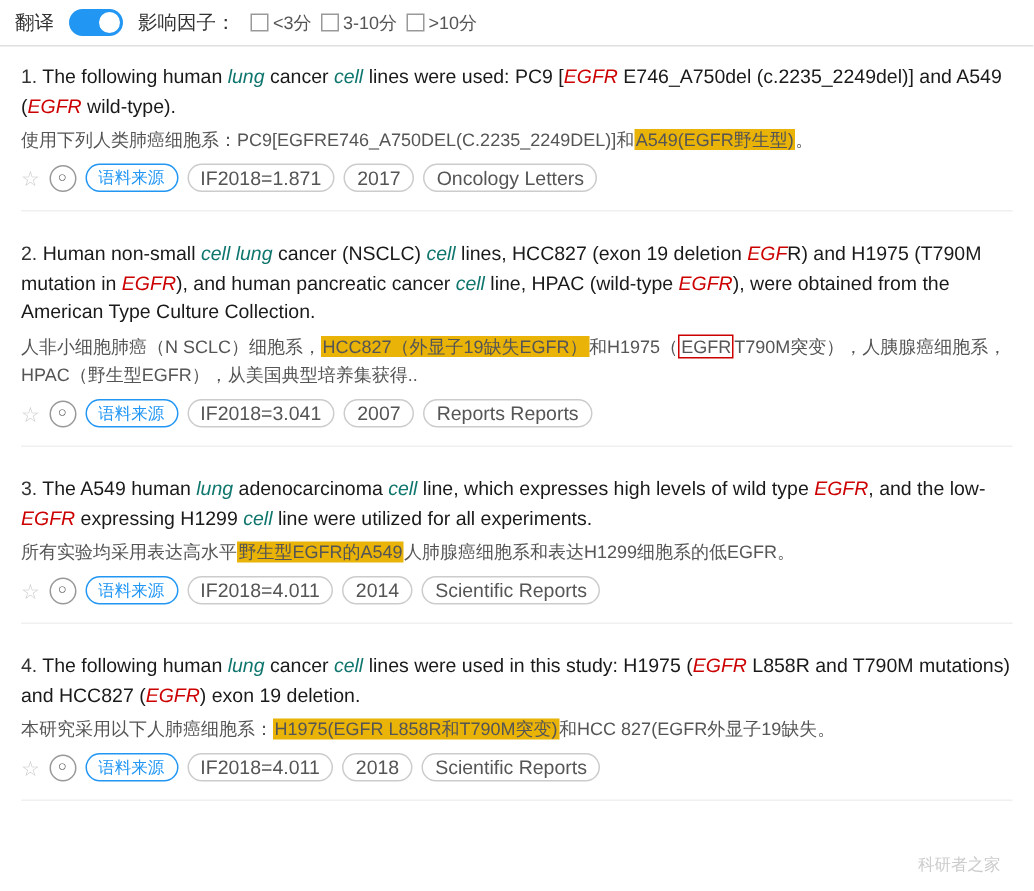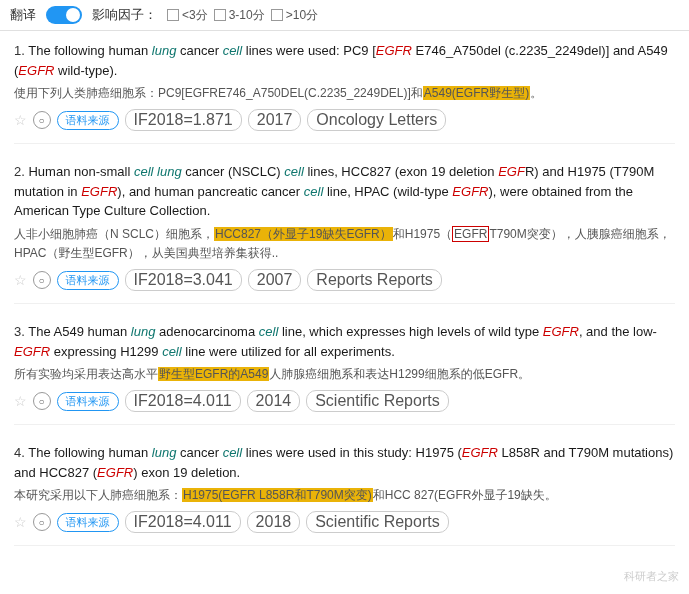--- a/index.html
+++ b/index.html
@@ -122,39 +122,39 @@
       align-items: center;
       justify-content: center;
       font-size: 10px;
       color: #666;
       cursor: pointer;
     }
     .tag {
       border: 1px solid #ccc;
       border-radius: 10px;
       padding: 1px 8px;
-      font-size: 16px;
+      font-size: 13px;
       color: #555;
       background: #fff;
       cursor: pointer;
     }
     .tag-blue {
       border: 1px solid #2196F3;
       border-radius: 10px;
       padding: 1px 8px;
       font-size: 11px;
       color: #2196F3;
       background: #fff;
       cursor: pointer;
       text-align: right;
     }
     .watermark {
       position: fixed;
       bottom: 10px;
-      right: 10px;
+      right: 22px;
       font-size: 11px;
       color: #ccc;
       text-align: right;
     }
   </style>
 </head>
 <body>
 
 <div class="header-bar">
   <span class="header-label">翻译</span>

